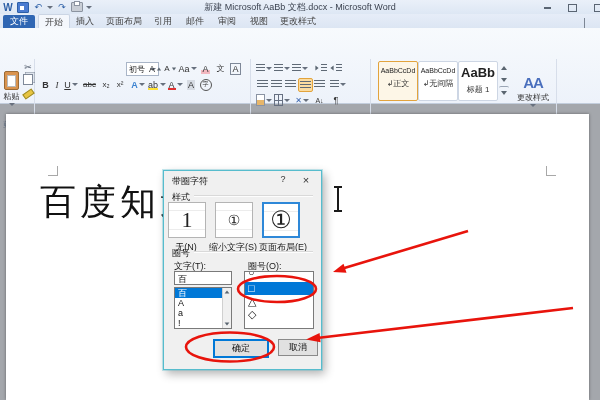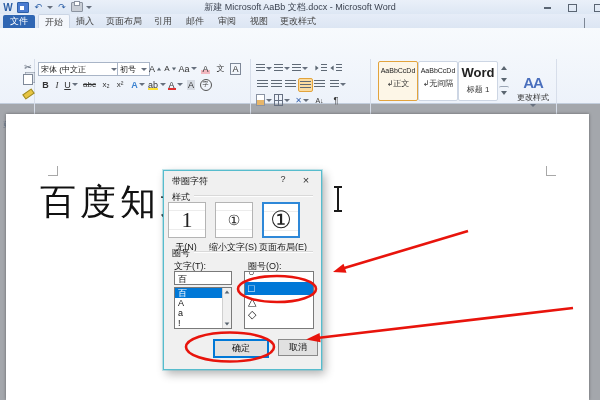--- a/index.html
+++ b/index.html
@@ -143,37 +143,38 @@
     <div class="tab" style="left:276px;width:44px">更改样式</div>
     <div class="abs" style="left:584px;top:5px"><span class="chev"></span></div>
   </div>
 
   <div class="ribbon">
     <div class="gsep" style="left:34px"></div>
     <div class="gsep" style="left:250px"></div>
     <div class="gsep" style="left:370px"></div>
     <div class="gsep" style="left:556px"></div>
 
+    <div class="rbtn" style="left:2px;top:32px;width:19px;height:56px;flex-direction:column">
+      <span class="clipicon"></span>
+      <span style="font-size:8px">粘贴</span>
+      <span class="dd"></span>
+    </div>
     <div class="rbtn" style="left:22px;top:33px;width:12px;height:11px">
         <span class="scis">✂</span>
       </div>
     <div class="rbtn" style="left:22px;top:46px;width:12px;height:11px">
         <span class="copyic"></span>
       </div>
     <div class="rbtn" style="left:22px;top:60px;width:12px;height:11px">
         <span class="brushic"></span>
       </div>
     <div class="glabel" style="left:0;width:28px">剪贴板</div>
     <div class="lnch" style="left:27px;top:94px"></div>
 
-    <div class="combo" style="left:38px;top:34px;width:76px;height:12px">
-      <span>宋体 (中文正</span>
-        <span class="dd"></span>
-    </div>
-    <div class="combo" style="left:117px;top:34px;width:27px;height:12px">
+    <div class="combo" style="left:126px;top:34px;width:27px;height:12px">
       <span>初号</span>
         <span class="dd"></span>
     </div>
     <div class="rbtn" style="left:149px;top:34px;width:13px;height:13px">
         <span>A</span>
         <span class="tri-up" style="transform:scale(.7)"></span>
       </div>
     <div class="rbtn" style="left:164px;top:34px;width:13px;height:13px;font-size:8px">
         <span>A</span>
         <span class="tri-down" style="transform:scale(.7)"></span>
@@ -282,21 +283,21 @@
 
     <div class="card" style="left:418px">
       <div class="sample">AaBbCcDd</div>
       <div class="cname"><span>↲</span><span>无间隔</span></div>
     </div>
     <div class="card active" style="left:378px">
       <div class="sample">AaBbCcDd</div>
       <div class="cname"><span>↲</span><span>正文</span></div>
     </div>
     <div class="card" style="left:458px">
-      <div class="sample" style="font-size:13px;font-weight:bold;margin-top:3px">Word</div>
+      <div class="sample" style="font-size:13px;font-weight:bold;margin-top:3px">AaBb</div>
       <div class="cname">标题 1</div>
     </div>
     <div class="rbtn" style="left:499px;top:34px;width:10px;height:11px">
         <span class="tri-up"></span>
       </div>
     <div class="rbtn" style="left:499px;top:46px;width:10px;height:11px">
         <span class="tri-down"></span>
       </div>
     <div class="rbtn" style="left:499px;top:58px;width:10px;height:11px;border-top:1px solid #9aa5b5">
         <span class="tri-down"></span>

